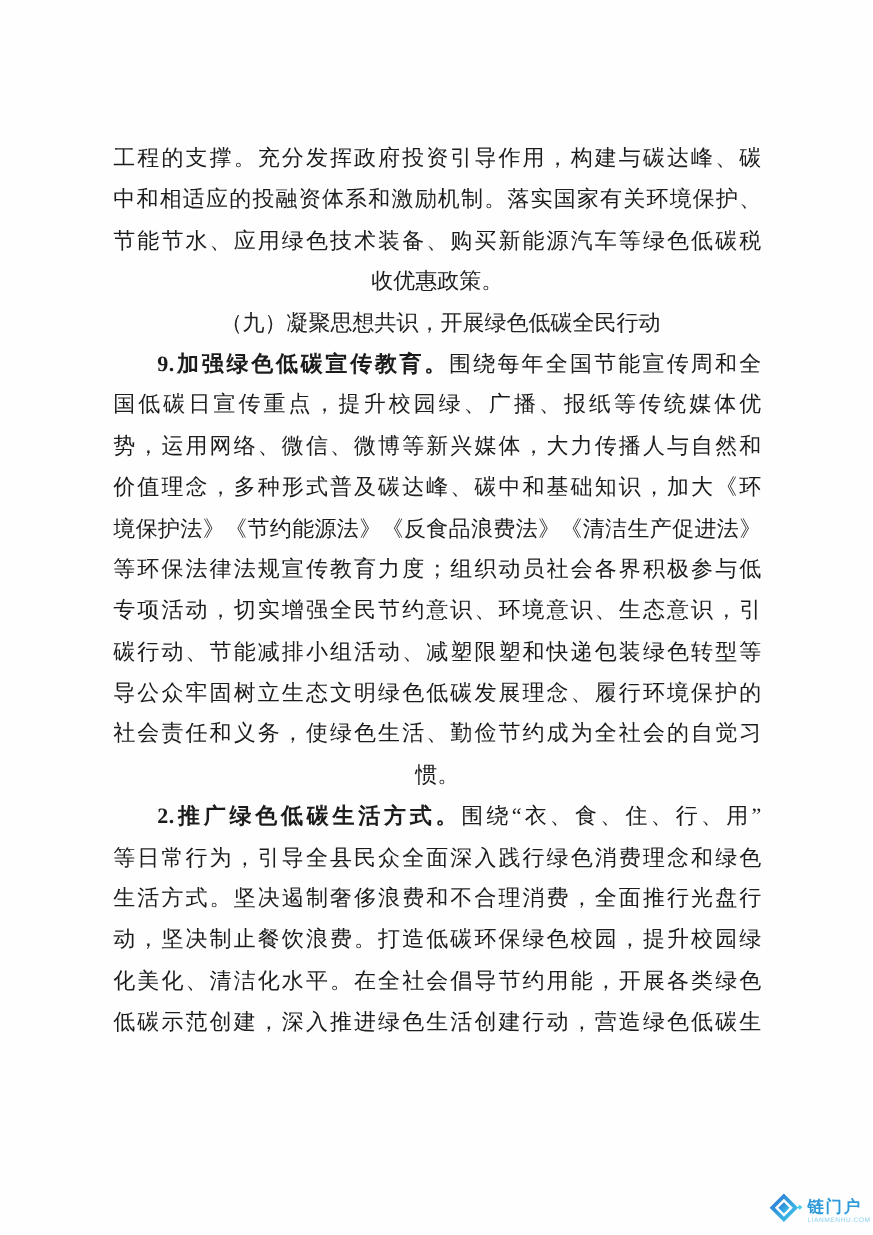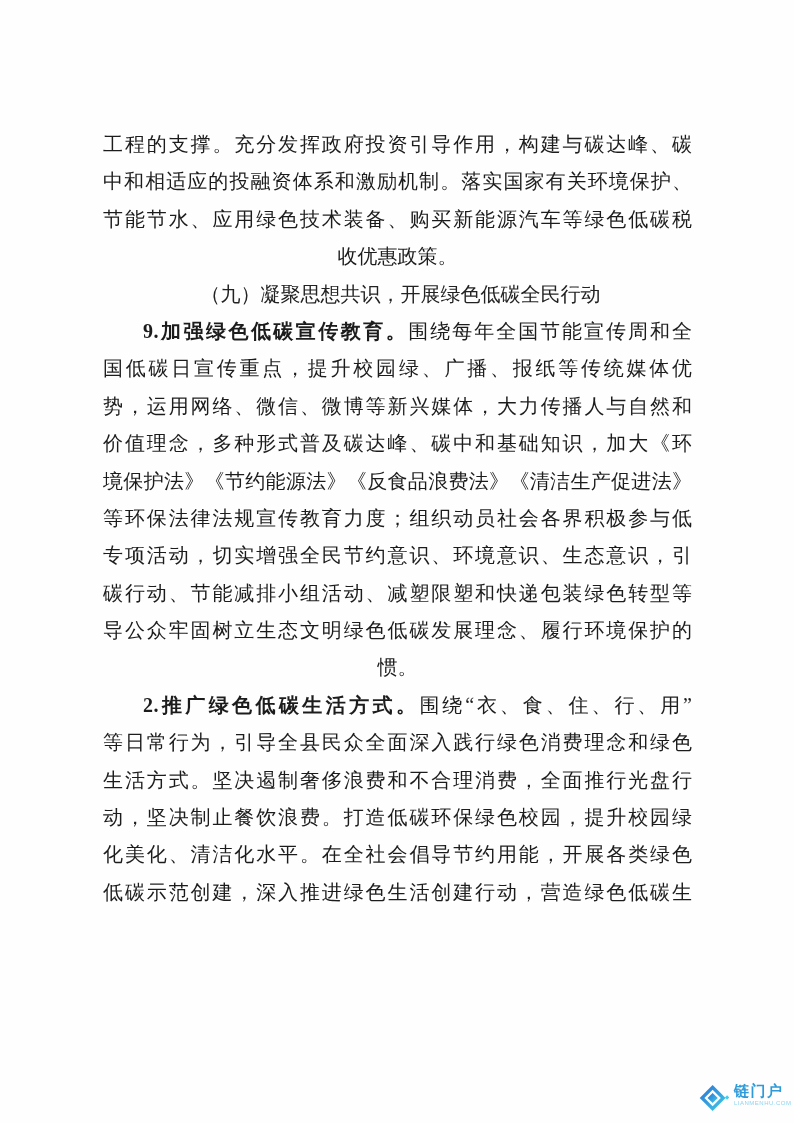--- a/index.html
+++ b/index.html
@@ -54,21 +54,21 @@
     text-align: center;
     font-size: 17px;
     color: #2e2e2e;
     font-family: "Liberation Serif", "DejaVu Serif", serif;
   }
   .logo {
     position: absolute;
     left: 699px;
     top: 1083px;
     display: flex;
-    align-items: flex-start;
+    align-items: flex-end;
     gap: 5px;
   }
   .logo-icon {
     width: 30px;
     height: 30px;
     display: block;
   }
   .logo-icon svg { width: 30px; height: 30px; display: block; }
   .logo-texts {
     display: flex;
@@ -103,20 +103,21 @@
       <div class="ln heading" style="text-indent: 0.3em;"><span>（九）凝聚思想共识，开展绿色低碳全民行动</span></div>
       <div class="ln j" style="text-indent: 2em;"><b>9.加强绿色低碳宣传教育。</b><span>围绕每年全国节能宣传周和全</span></div>
       <div class="ln j"><span>国低碳日宣传重点，提升校园绿、广播、报纸等传统媒体优</span></div>
       <div class="ln j"><span>势，运用网络、微信、微博等新兴媒体，大力传播人与自然和</span></div>
       <div class="ln j"><span>价值理念，多种形式普及碳达峰、碳中和基础知识，加大《环</span></div>
       <div class="ln j"><span>境保护法》《节约能源法》《反食品浪费法》《清洁生产促进法》</span></div>
       <div class="ln j"><span>等环保法律法规宣传教育力度；组织动员社会各界积极参与低</span></div>
       <div class="ln j"><span>专项活动，切实增强全民节约意识、环境意识、生态意识，引</span></div>
       <div class="ln j"><span>碳行动、节能减排小组活动、减塑限塑和快递包装绿色转型等</span></div>
       <div class="ln j"><span>导公众牢固树立生态文明绿色低碳发展理念、履行环境保护的</span></div>
+      <div class="ln j"><span>社会责任和义务，使绿色生活、勤俭节约成为全社会的自觉习</span></div>
       <div class="ln"><span>惯。</span></div>
       <div class="ln j" style="text-indent: 2em;"><b>2.推广绿色低碳生活方式。</b><span>围绕“衣、食、住、行、用”</span></div>
       <div class="ln j"><span>等日常行为，引导全县民众全面深入践行绿色消费理念和绿色</span></div>
       <div class="ln j"><span>生活方式。坚决遏制奢侈浪费和不合理消费，全面推行光盘行</span></div>
       <div class="ln j"><span>动，坚决制止餐饮浪费。打造低碳环保绿色校园，提升校园绿</span></div>
       <div class="ln j"><span>化美化、清洁化水平。在全社会倡导节约用能，开展各类绿色</span></div>
       <div class="ln j"><span>低碳示范创建，深入推进绿色生活创建行动，营造绿色低碳生</span></div>
     </div>
 
 

